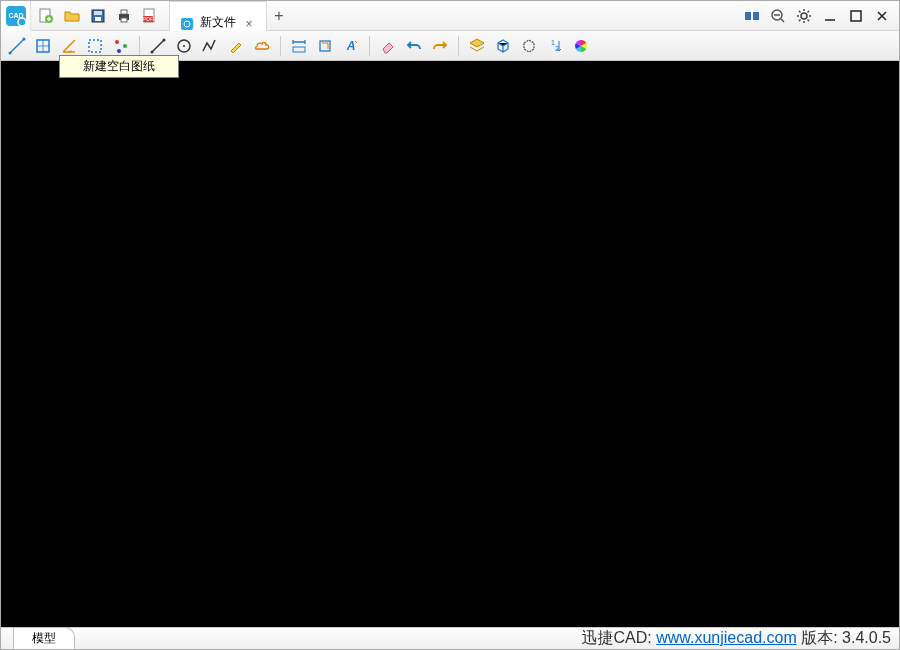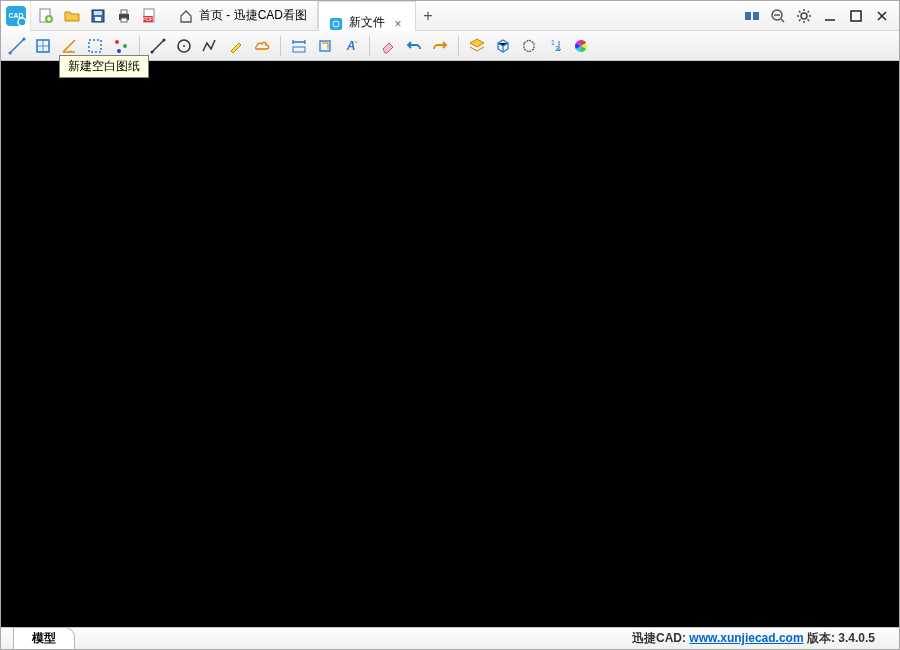--- a/index.html
+++ b/index.html
@@ -10,25 +10,25 @@
   .qat .btn, .winctrl .btn { width: 22px; height: 22px; display:flex; align-items:center; justify-content:center; border-radius:2px; }
   .tabs { display:flex; align-items:stretch; height:30px; margin-left:4px; flex:1; }
   .tab { display:flex; align-items:center; padding:0 10px; border-right:1px solid #d8d8d8; gap:6px; position:relative; background:transparent; }
   .tab.active { background:#fff; border-bottom:1px solid #fff; margin-bottom:-1px; border-top:1px solid #d8d8d8; border-left:1px solid #d8d8d8;align-items:flex-end;}
   .tab-close { width:14px; height:14px; display:flex; align-items:center; justify-content:center; font-size:12px; color:#666; }
   .tab-add { width:24px; display:flex; align-items:center; justify-content:center; color:#555; font-size:16px;}
   .winctrl { display:flex; align-items:center; padding:0 6px; gap:4px; }
   .toolbar { height: 30px; background: linear-gradient(#fafafa,#ececec); border-bottom:1px solid #c9c9c9; display:flex; align-items:center; padding:0 4px; gap:2px; position:relative;}
   .toolbar .tbtn { width:24px; height:24px; display:flex; align-items:center; justify-content:center; border-radius:2px; }
   .toolbar .sep { width:1px; height:20px; background:#ccc; margin:0 4px; }
-  .tooltip { position:absolute; top:24px; left:58px; background:#ffffe1; border:1px solid #808080; padding:2px 8px; font-size:12px; z-index:10; }
+  .tooltip { position:absolute; top:24px; left:58px; background:#ffffe1; border:1px solid #808080; padding:2px 23px; font-size:12px; z-index:10; }
   .canvas { background:#000; width:100%; height:calc(100% - 30px - 30px - 22px); }
-  .statusbar { height:22px; background:linear-gradient(#fdfdfd,#f0f0f0); border-top:1px solid #c9c9c9; display:flex; align-items:center;font-weight:bold; }
+  .statusbar { height:22px; background:linear-gradient(#fdfdfd,#f0f0f0); border-top:1px solid #c9c9c9; display:flex; align-items:center; }
   .modeltab { margin-left:12px; padding:2px 18px 2px 18px; background:#fff; border:1px solid #bbb; border-bottom:none; border-radius:0 10px 0 0; position:relative; top:-1px; font-size:12px;}
-  .statusright { margin-left:auto; padding-right:24px; font-size:12px; color:#333; }
+  .statusright { margin-left:auto; padding-right:8px; font-size:16px; color:#333; }
   .statusright a { color:#0066cc; text-decoration:underline; }
   svg { display:block; }
 </style>
 </head>
 <body>
 
 <div class="titlebar">
   <div class="app-logo">
     <svg width="22" height="22" viewBox="0 0 22 22">
         <rect x="1" y="1" width="20" height="20" rx="4" fill="#2aa7e0"></rect>
@@ -65,28 +65,20 @@
       </div>
     <div class="btn">
         <svg width="16" height="16">
           <rect x="2" y="1" width="10" height="13" fill="#fff" stroke="#888"></rect>
           <rect x="1" y="8" width="10" height="6" rx="1" fill="#d33"></rect>
           <text x="6" y="13" font-size="5" fill="#fff" text-anchor="middle">PDF</text>
         </svg>
       </div>
   </div>
   <div class="tabs">
-    <div class="tab">
-      <span>
-          <svg width="14" height="14">
-            <path d="M2 7l5-5 5 5v6H2z" fill="none" stroke="#555" stroke-width="1.3"></path>
-          </svg>
-        </span>
-      <span>首页 - 迅捷CAD看图</span>
-    </div>
     <div class="tab active">
       <span>
           <svg width="14" height="14">
             <rect x="1" y="1" width="12" height="12" rx="2" fill="#2aa7e0"></rect>
             <circle cx="7" cy="7" r="3" fill="none" stroke="#fff"></circle>
           </svg>
         </span>
       <span>新文件</span>
       <span class="tab-close">×</span>
     </div>

